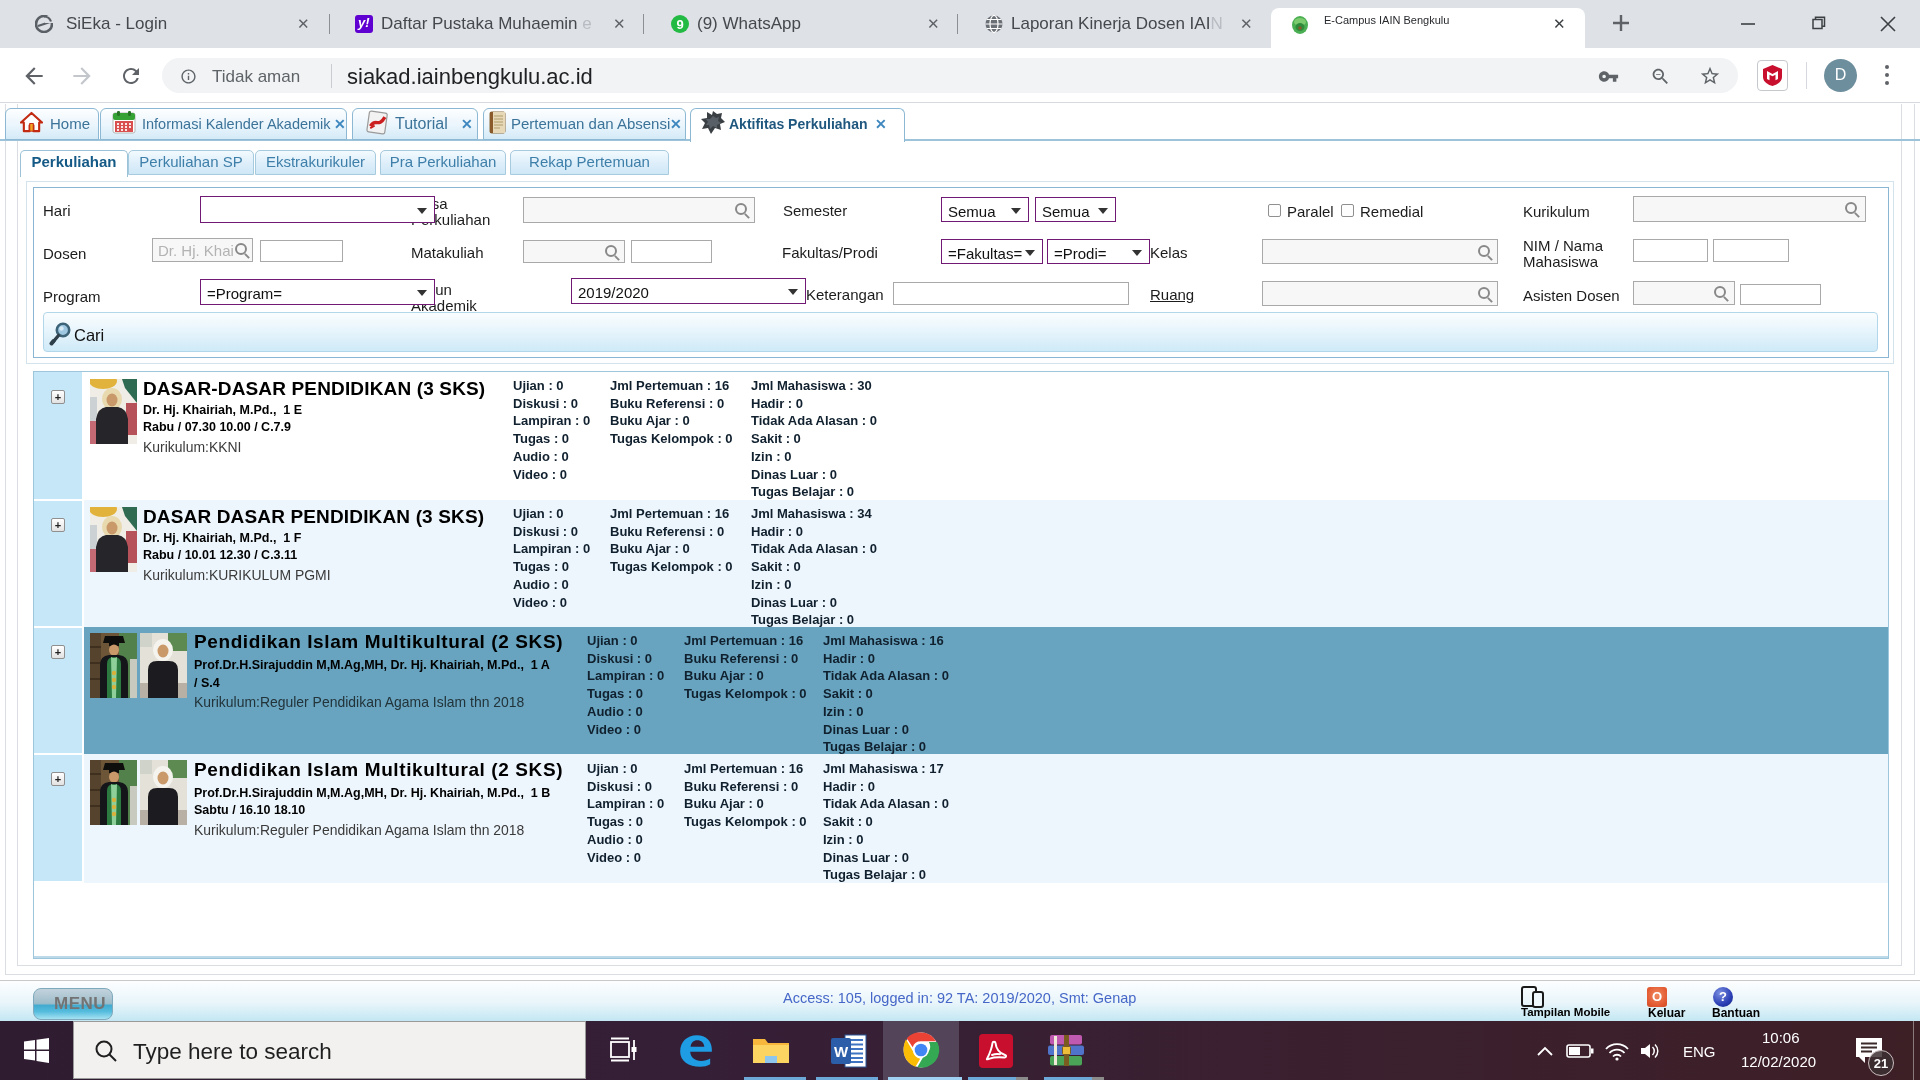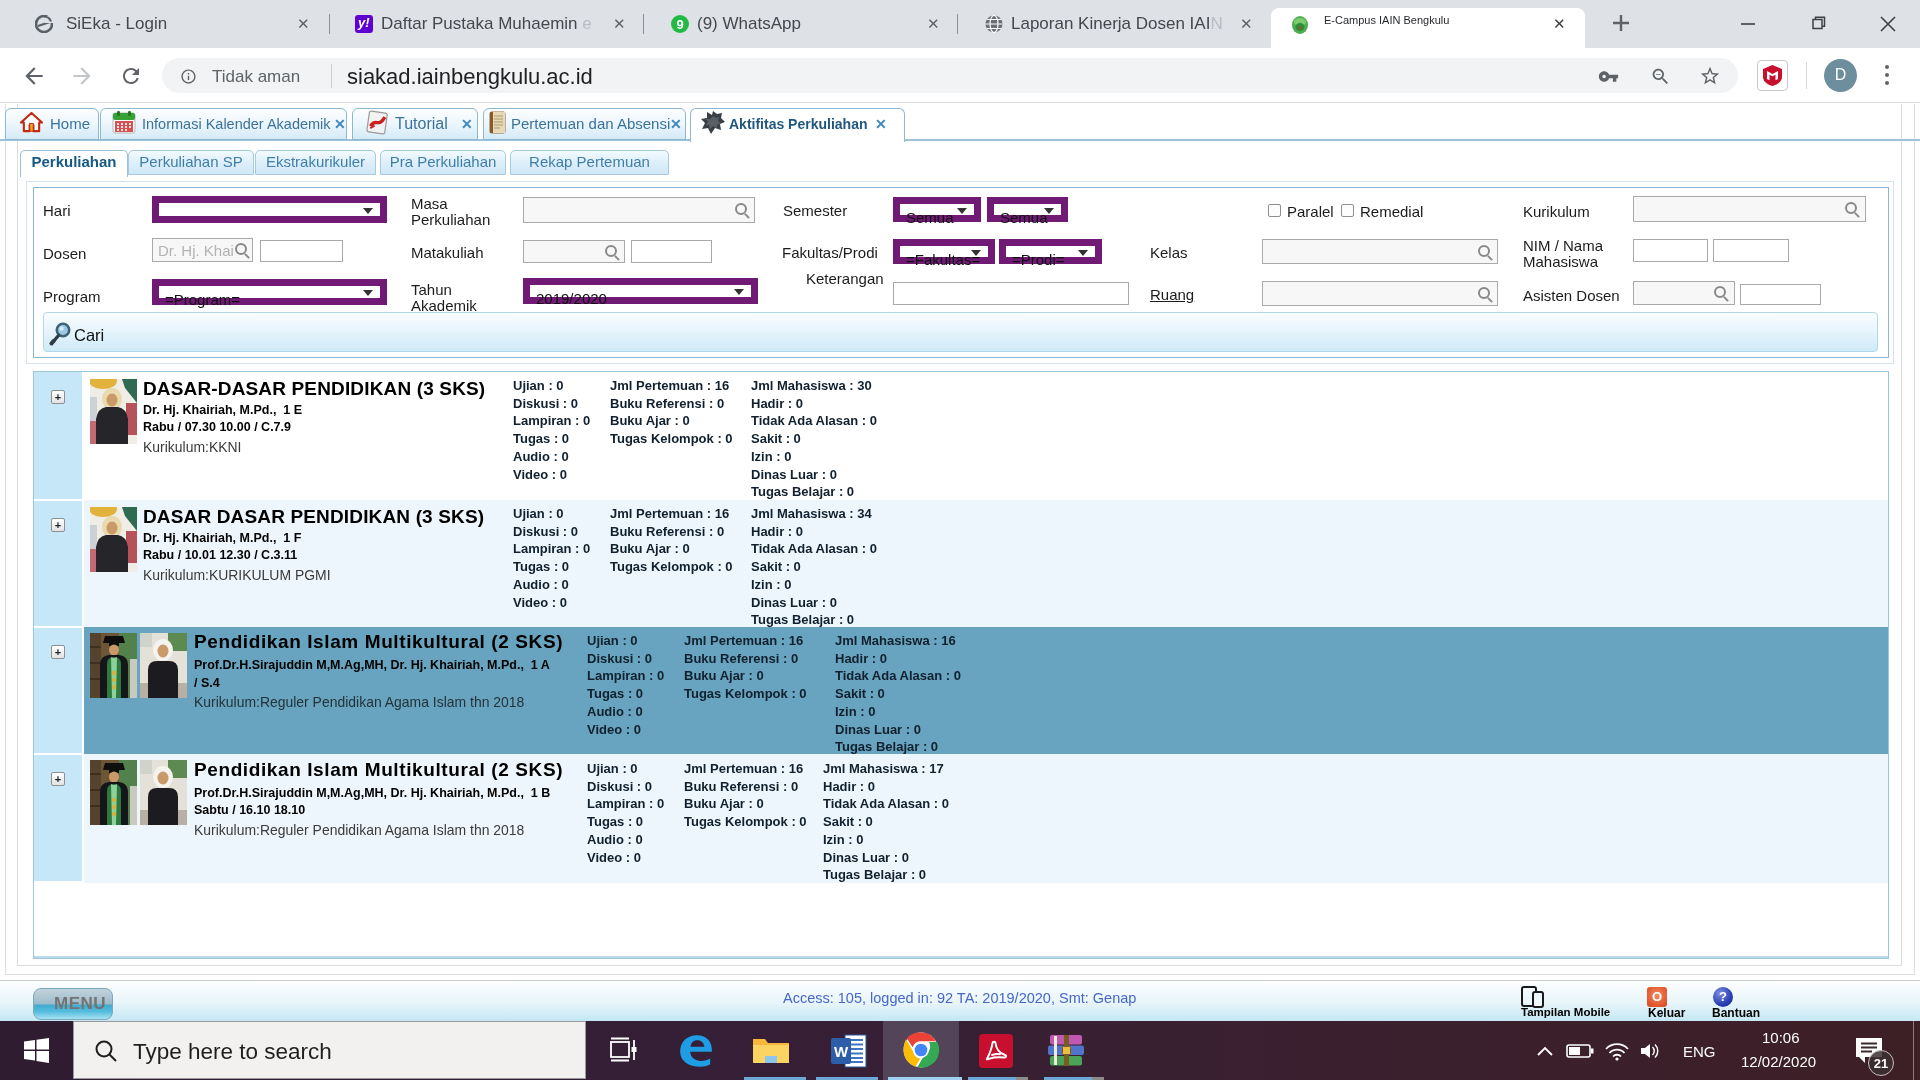--- a/index.html
+++ b/index.html
@@ -1,21 +1,21 @@
 <!DOCTYPE html>
 <html><head>
 <meta charset="utf-8">
 <style>
 html,body{margin:0;padding:0;width:1920px;height:1080px;overflow:hidden;background:#fff;font-family:"Liberation Sans",sans-serif;}
 .ab{position:absolute;}
 .tx{position:absolute;white-space:nowrap;}
 .sep{position:absolute;width:1px;background:#8a9096;}
 .input{position:absolute;background:#fff;border:1px solid #a9a9a9;box-sizing:border-box;}
 .sinput{position:absolute;background:#f7f7f7;border:1px solid #a9a9a9;box-sizing:border-box;}
-.select{position:absolute;background:#fff;border:7px solid #701a75;box-sizing:border-box;}
+.select{position:absolute;background:#fff;border:1px solid #701a75;box-sizing:border-box;margin-left:48px;}
 .select .arr{position:absolute;right:7px;top:50%;margin-top:-2px;width:0;height:0;border-left:5px solid transparent;border-right:5px solid transparent;border-top:6px solid #333;}
 .select .stx{position:absolute;left:6px;top:5px;font-size:15px;color:#111;white-space:nowrap;}
 .mag{position:absolute;width:8px;height:8px;border:2px solid #888;border-radius:50%;}
 .mag:after{content:"";position:absolute;width:6px;height:2px;background:#888;transform:rotate(45deg);left:7px;top:10px;}
 .lbl{position:absolute;font-size:15px;color:#1c1c1c;white-space:nowrap;}
 .atab{position:absolute;top:108px;height:32px;background:linear-gradient(180deg,#fdfeff 0%,#eaf5fc 55%,#d4eaf7 100%);border:1px solid #8cb8d3;border-radius:6px 6px 0 0;box-sizing:border-box;}
 .atabtx{position:absolute;top:115px;font-size:15px;color:#3c7399;white-space:nowrap;}
 .atabx{position:absolute;top:116px;font-size:14px;font-weight:bold;color:#3f88bf;}
 .stab{position:absolute;top:150px;height:25px;background:linear-gradient(180deg,#f2fafe 0%,#ddeefa 55%,#cfe7f6 100%);border:1px solid #a6cade;border-radius:5px 5px 0 0;box-sizing:border-box;text-align:center;font-size:15px;color:#3e7fa9;line-height:22px;}
 .statcol{position:absolute;font-size:13px;font-weight:bold;color:#10202e;line-height:17.7px;white-space:nowrap;}
@@ -207,21 +207,21 @@
 <div class="lbl" style="left:43px;top:202px;">Hari</div>
 <div class="lbl" style="left:43px;top:245px;">Dosen</div>
 <div class="lbl" style="left:43px;top:288px;">Program</div>
 <div class="lbl" style="left:411px;top:195px;">Masa</div>
 <div class="lbl" style="left:411px;top:211px;">Perkuliahan</div>
 <div class="lbl" style="left:411px;top:244px;">Matakuliah</div>
 <div class="lbl" style="left:411px;top:281px;">Tahun</div>
 <div class="lbl" style="left:411px;top:297px;">Akademik</div>
 <div class="lbl" style="left:783px;top:202px;">Semester</div>
 <div class="lbl" style="left:782px;top:244px;">Fakultas/Prodi</div>
-<div class="lbl" style="left:782px;top:270px;margin-left:24px;">Keterangan</div>
+<div class="lbl" style="left:782px;top:286px;margin-left:24px;">Keterangan</div>
 <div class="lbl" style="left:1150px;top:244px;">Kelas</div>
 <div class="lbl" style="left:1150px;top:286px;text-decoration:underline;">Ruang</div>
 <div class="lbl" style="left:1523px;top:203px;">Kurikulum</div>
 <div class="lbl" style="left:1523px;top:237px;">NIM / Nama</div>
 <div class="lbl" style="left:1523px;top:253px;">Mahasiswa</div>
 <div class="lbl" style="left:1523px;top:287px;">Asisten Dosen</div>
 
 <div class="select" style="left:152px;top:196px;width:235px;height:27px;">
     <div class="arr"></div>
   </div>
@@ -369,21 +369,21 @@
     <ellipse cx="23" cy="17" rx="10" ry="11" fill="#f5f3ee"></ellipse>
     <ellipse cx="23" cy="18" rx="5.5" ry="6.5" fill="#c9996a"></ellipse>
     <path d="M8 65 V37 q0-9 9-9 h12 q9 0 9 9 v28 Z" fill="#1c1c20"></path>
   </svg>
 <div class="rowtitle" style="left:194px;top:631px;letter-spacing:.6px;">Pendidikan Islam Multikultural (2 SKS)</div>
 <div class="rowsub" style="left:194px;top:658px;">Prof.Dr.H.Sirajuddin M,M.Ag,MH, Dr. Hj. Khairiah, M.Pd.,&nbsp; 1 A</div>
 <div class="rowsub" style="left:194px;top:676px;">/ S.4</div>
 <div class="rowkur" style="left:194px;top:693px;color:#22333a;">Kurikulum:Reguler Pendidikan Agama Islam thn 2018</div>
 <div class="statcol" style="left:587px;top:632px;">Ujian : 0<br>Diskusi : 0<br>Lampiran : 0<br>Tugas : 0<br>Audio : 0<br>Video : 0</div>
 <div class="statcol" style="left:684px;top:632px;">Jml Pertemuan : 16<br>Buku Referensi : 0<br>Buku Ajar : 0<br>Tugas Kelompok : 0</div>
-<div class="statcol" style="left:823px;top:632px;margin-left:12px;">Jml Mahasiswa : 16<br>Hadir : 0<br>Tidak Ada Alasan : 0<br>Sakit : 0<br>Izin : 0<br>Dinas Luar : 0<br>Tugas Belajar : 0</div>
+<div class="statcol" style="left:823px;top:632px;">Jml Mahasiswa : 16<br>Hadir : 0<br>Tidak Ada Alasan : 0<br>Sakit : 0<br>Izin : 0<br>Dinas Luar : 0<br>Tugas Belajar : 0</div>
 
 <svg class="ab" style="left:90px;top:760px;" width="47" height="65" viewBox="0 0 47 65">
     <rect width="47" height="65" fill="#6d5638"></rect>
     <rect width="11" height="65" fill="#55432e"></rect>
     <path d="M0 14 h11 M0 30 h11 M0 46 h11" stroke="#3e2f1e" stroke-width="2"></path>
     <rect x="29" width="18" height="65" fill="#53814b"></rect>
     <rect x="40" y="26" width="7" height="39" fill="#c8cabf"></rect>
     <polygon points="13,10 35,10 33,3 15,3" fill="#0e0e0c"></polygon>
     <rect x="19" y="10" width="10" height="3" fill="#0e0e0c"></rect>
     <ellipse cx="24" cy="17" rx="5" ry="5.5" fill="#c9996a"></ellipse>

